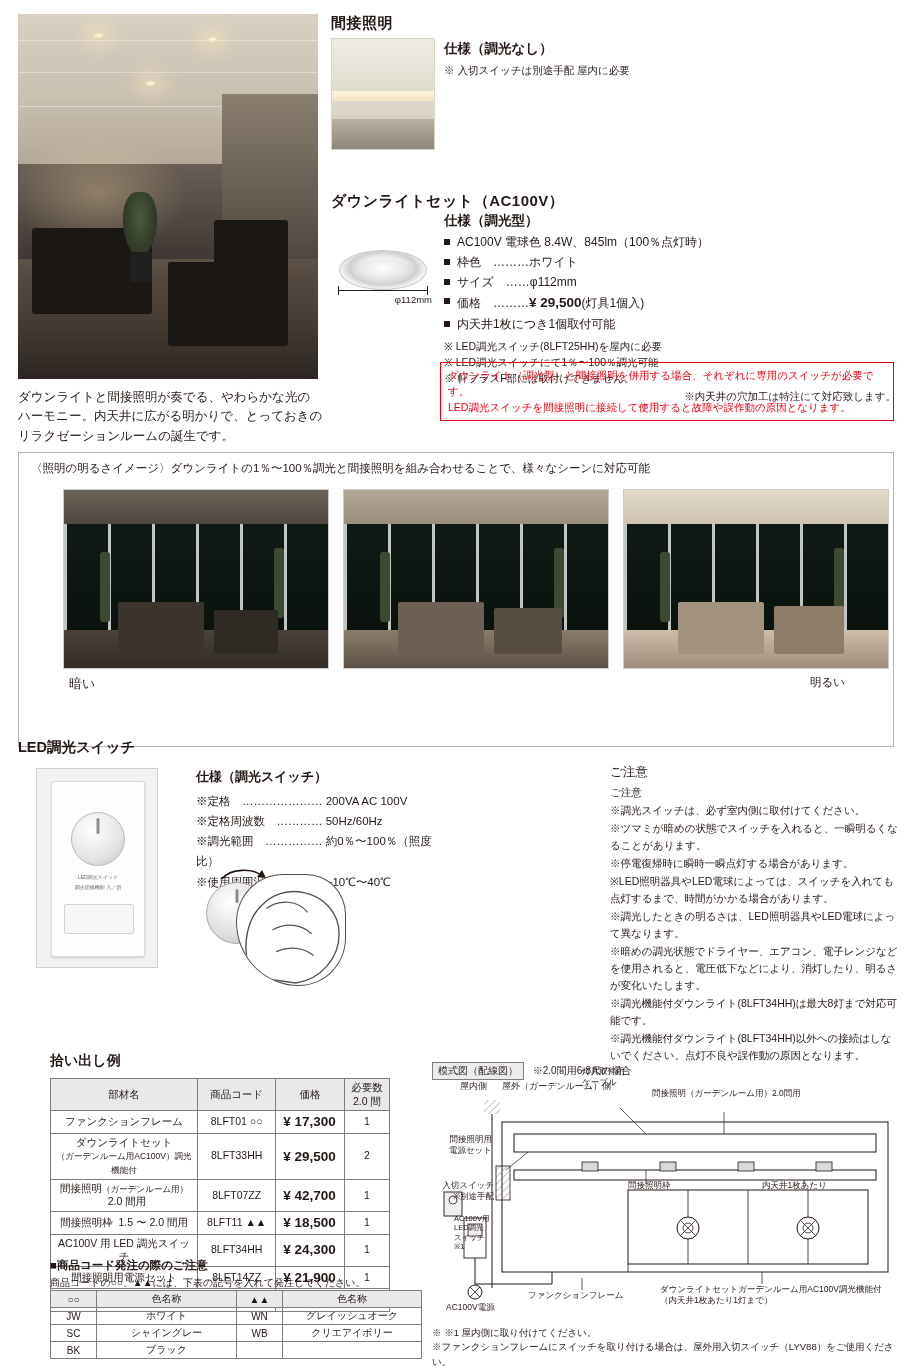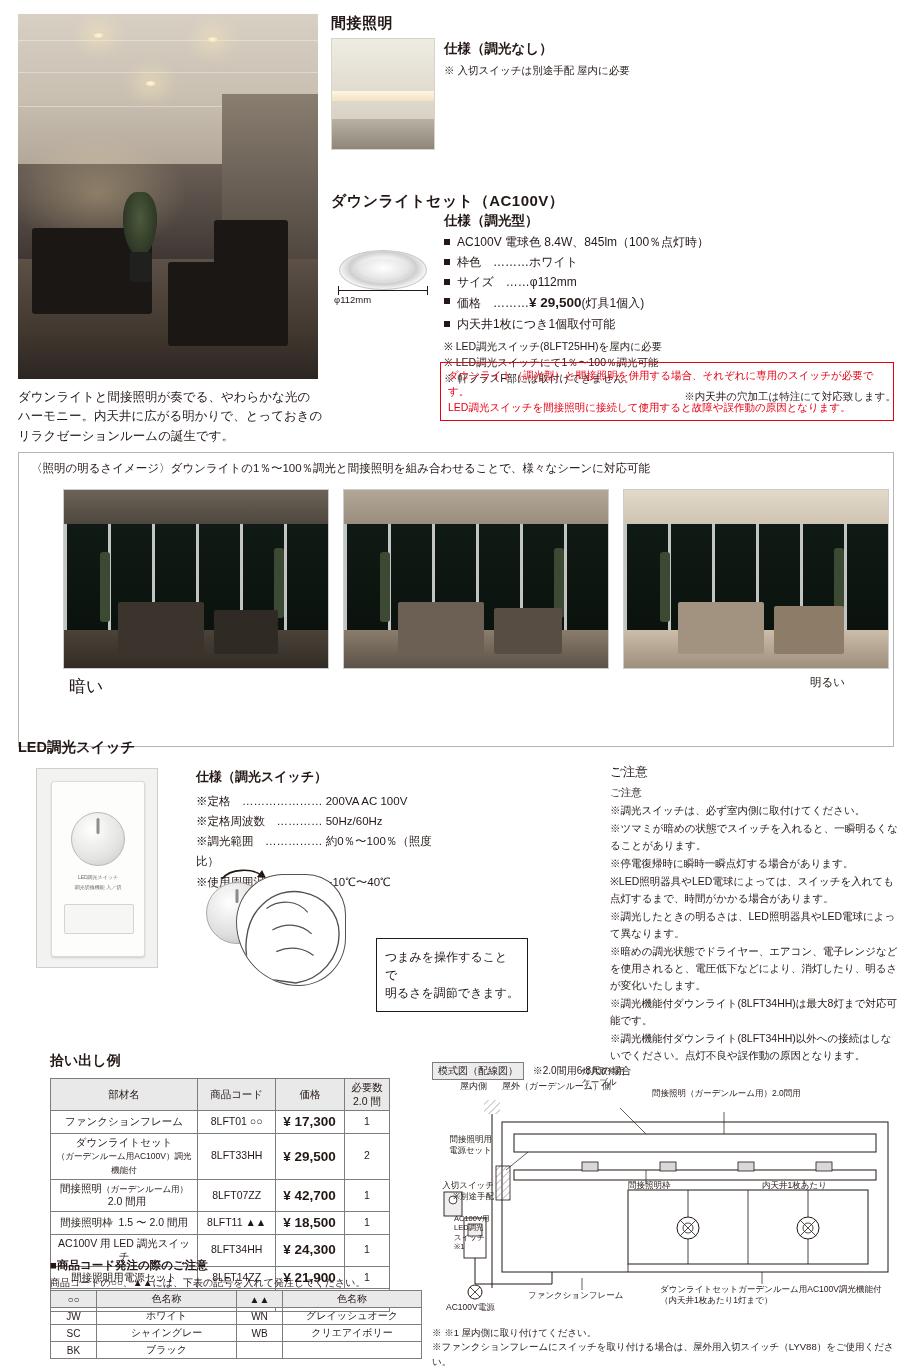--- a/index.html
+++ b/index.html
@@ -96,21 +96,21 @@
     width:88px; height:40px; border-radius:50%;
     background: radial-gradient(ellipse at 50% 45%, #ffffff 0%, #efefef 38%, #cfcfcf 55%, #f4f4f4 70%, #d9d9d9 100%);
     border:1px solid #c8c8c8;
   }
   .dl-ring:after {
     content:""; position:absolute; left:50%; top:50%; transform:translate(-50%,-50%);
     width:56px; height:22px; border-radius:50%;
     background: radial-gradient(ellipse at 50% 40%, #ffffff, #e6e6e6 60%, #bdbdbd 100%);
   }
   .dl-dim-line {
-    position:absolute; left:334px; top:286px; width:98px; font-size:9.5px; text-align:left;
+    position:absolute; left:334px; top:286px; width:98px; font-size:9.5px; text-align:right;
   }
   .dl-dim-line .bar { position:relative; height:8px; }
   .dl-dim-line .bar:before {
     content:""; position:absolute; left:4px; right:4px; top:4px; height:1px; background:#231815;
   }
   .dl-dim-line .bar span.l, .dl-dim-line .bar span.r {
     position:absolute; top:0; width:1px; height:9px; background:#231815;
   }
   .dl-dim-line .bar span.l { left:4px; } .dl-dim-line .bar span.r { right:4px; }
 
@@ -138,21 +138,21 @@
       linear-gradient(180deg,#101a14,#0b120e);
     background-size: 44px 100%, 100% 100%;
   }
   .bp-img .tree {
     position:absolute; width:10px; height:70px; background:#3c4a33; border-radius:3px;
   }
   .bp-img .floorb {
     position:absolute; left:0; bottom:0; width:100%; height:38px;
   }
   .bp-img .furn { position:absolute; border-radius:2px; }
-  .dark-lbl { position:absolute; left:50px; top:222px; font-size:17px; }
+  .dark-lbl { position:absolute; left:50px; top:222px; font-size:13px; }
   .bright-lbl { position:absolute; right:48px; top:222px; font-size:11.5px; }
 
   
   .led-sec-title { position:absolute; left:18px; top:738px; font-size:14.5px; font-weight:bold; }
   .switch-photo {
     position:absolute; left:36px; top:768px; width:122px; height:200px;
     background:#f2f2f0; border:1px solid #cfcfcf;
   }
   .switch-plate {
     position:absolute; left:14px; top:12px; width:94px; height:176px;
@@ -383,22 +383,20 @@
       <polygon points="42,4 46,12 37,11" fill="#231815"></polygon>
     </svg>
     <svg class="hand-shape" viewBox="0 0 110 112" style="position:absolute; left:40px; top:12px;">
       <path d="M16 104 C4 80, 8 46, 26 30 C36 20, 52 14, 68 18 C88 22, 104 38, 104 60 C104 84, 86 106, 60 110 Z" fill="#ffffff" stroke="#55504c" stroke-width="1.4"></path>
       <path d="M30 34 C44 24, 62 26, 72 38" fill="none" stroke="#55504c" stroke-width="1.2"></path>
       <path d="M36 56 C50 48, 66 50, 76 60" fill="none" stroke="#55504c" stroke-width="1.2"></path>
       <path d="M40 78 C54 72, 68 74, 78 82" fill="none" stroke="#55504c" stroke-width="1.2"></path>
     </svg>
   </div>
 
-  <div class="callout" style="white-space:pre-line;">つまみを操作することで
-明るさを調節できます。</div>
 
   <div class="caution">
     <div class="h">ご注意</div>
     <div class="b">
       <p>ご注意</p>
       <p>※調光スイッチは、必ず室内側に取付けてください。</p>
       <p>※ツマミが暗めの状態でスイッチを入れると、一瞬明るくなることがあります。</p>
       <p>※停電復帰時に瞬時一瞬点灯する場合があります。</p>
       <p>※LED照明器具やLED電球によっては、スイッチを入れても点灯するまで、時間がかかる場合があります。</p>
       <p>※調光したときの明るさは、LED照明器具やLED電球によって異なります。</p>

